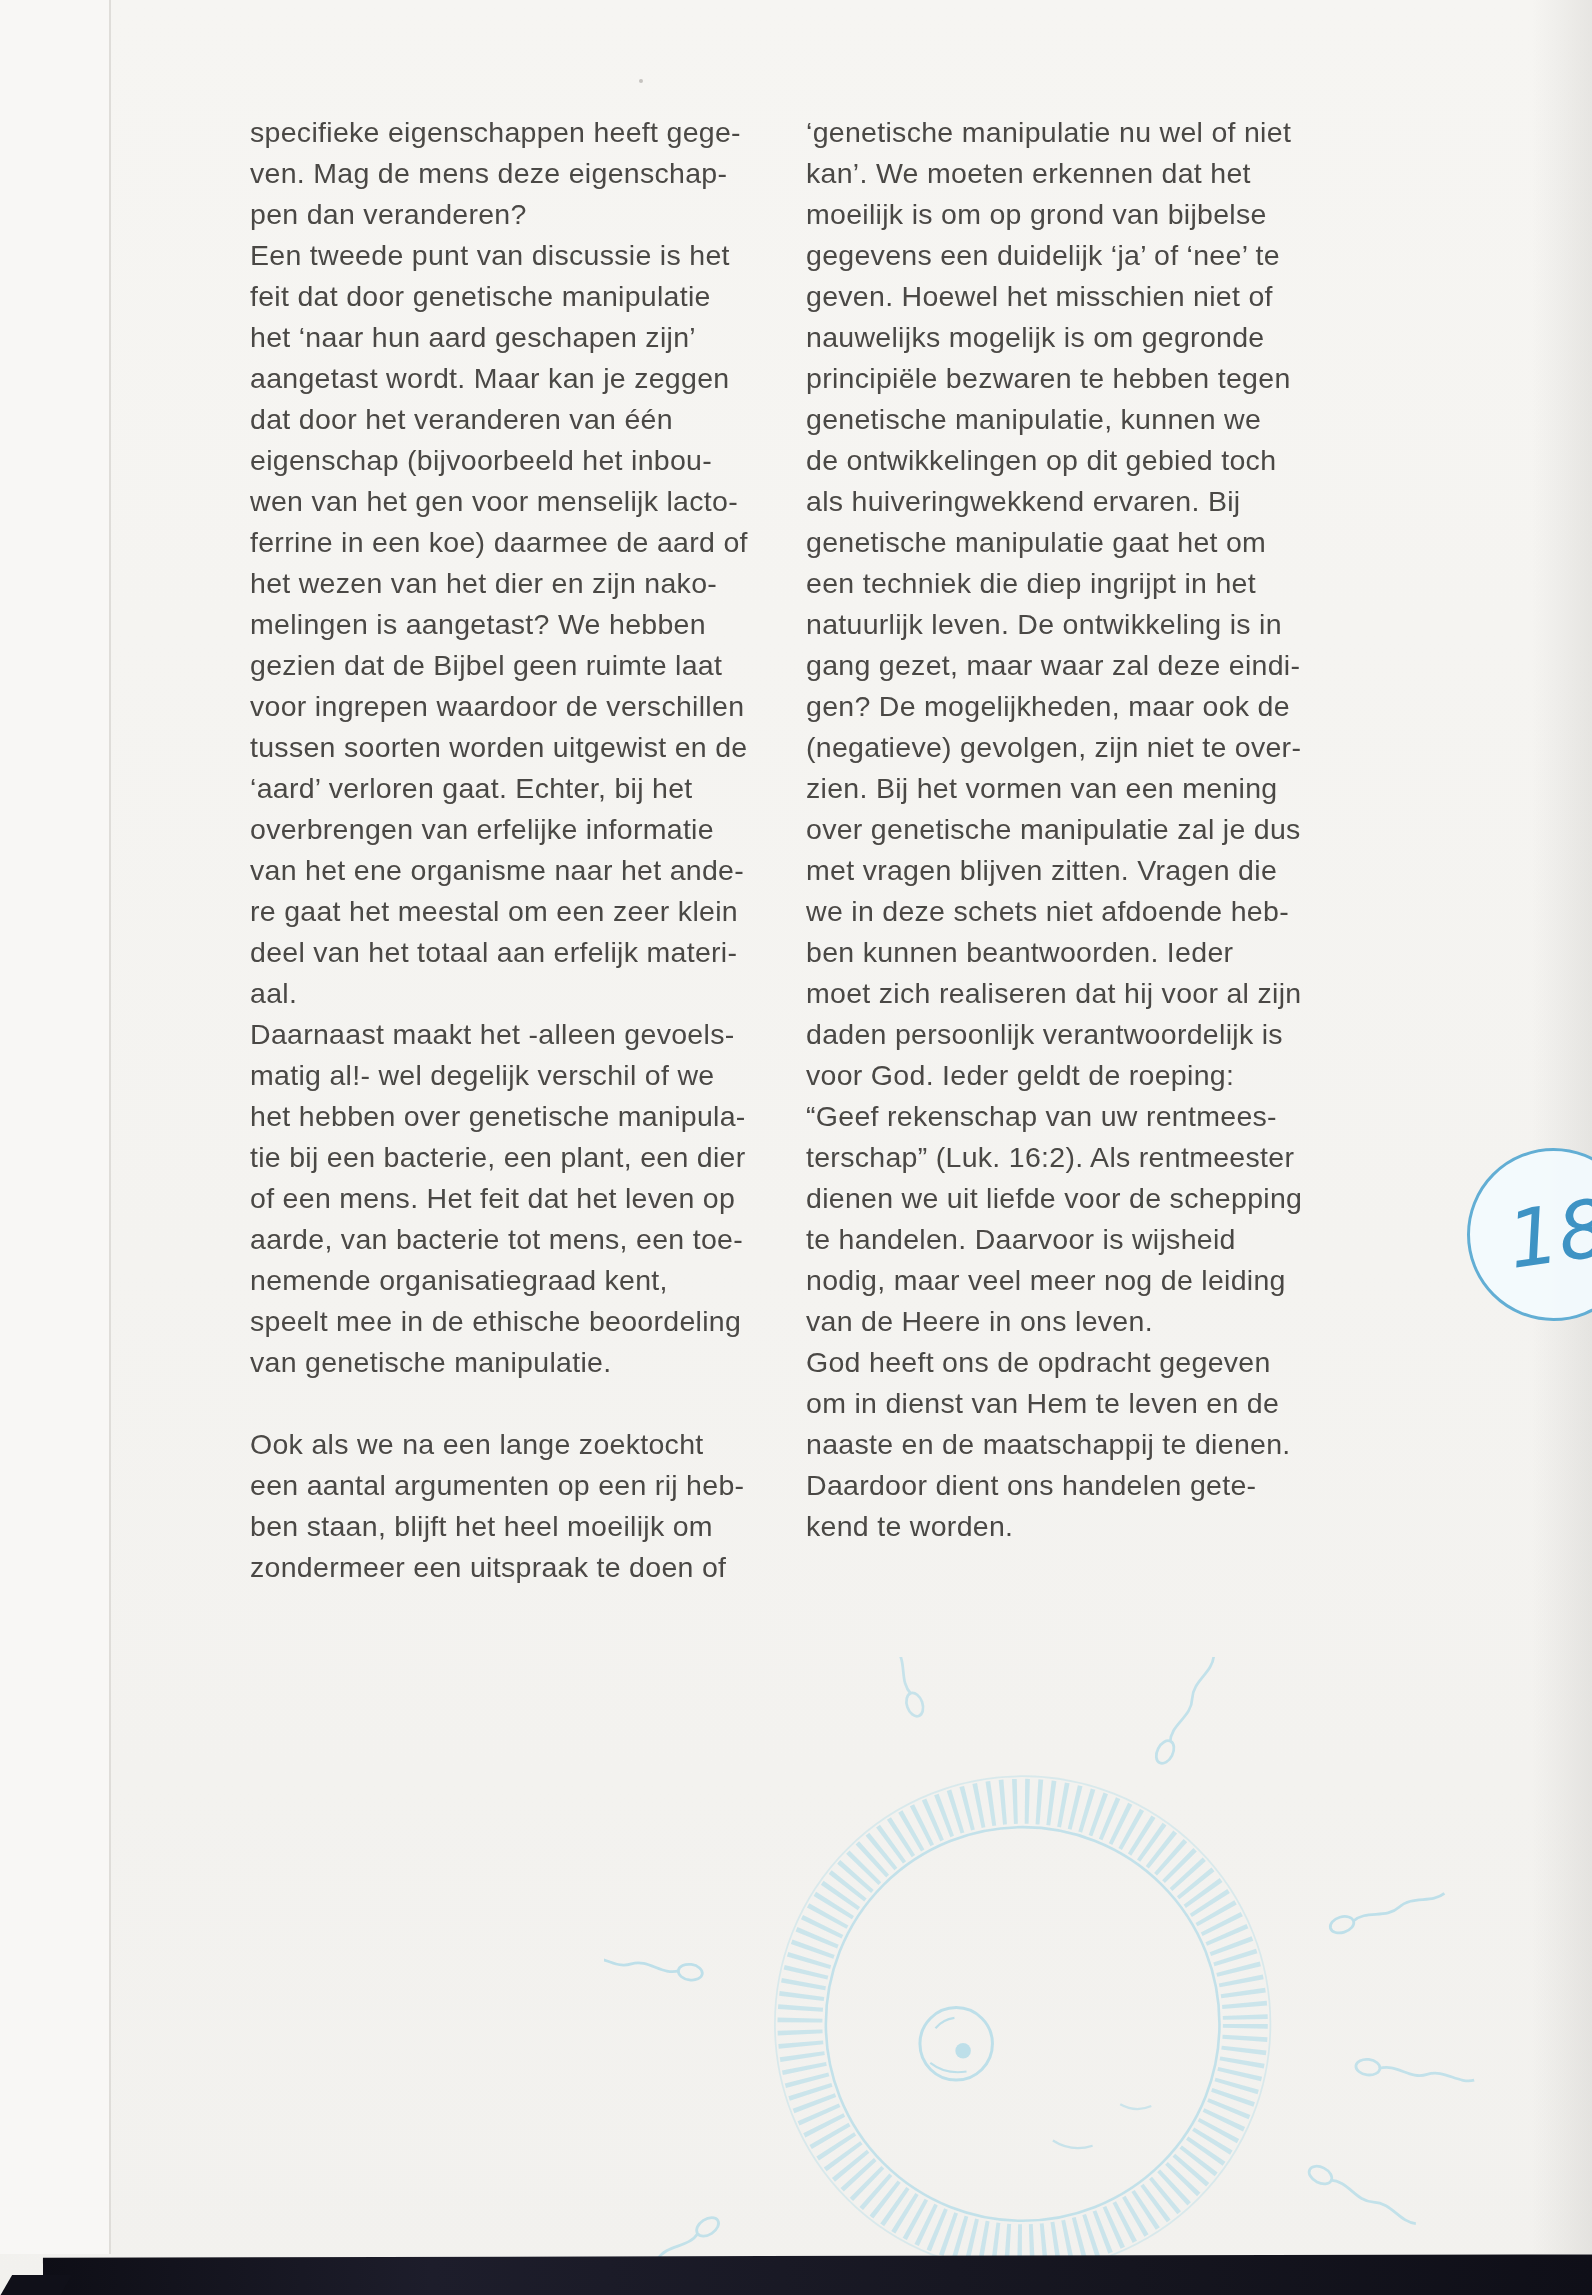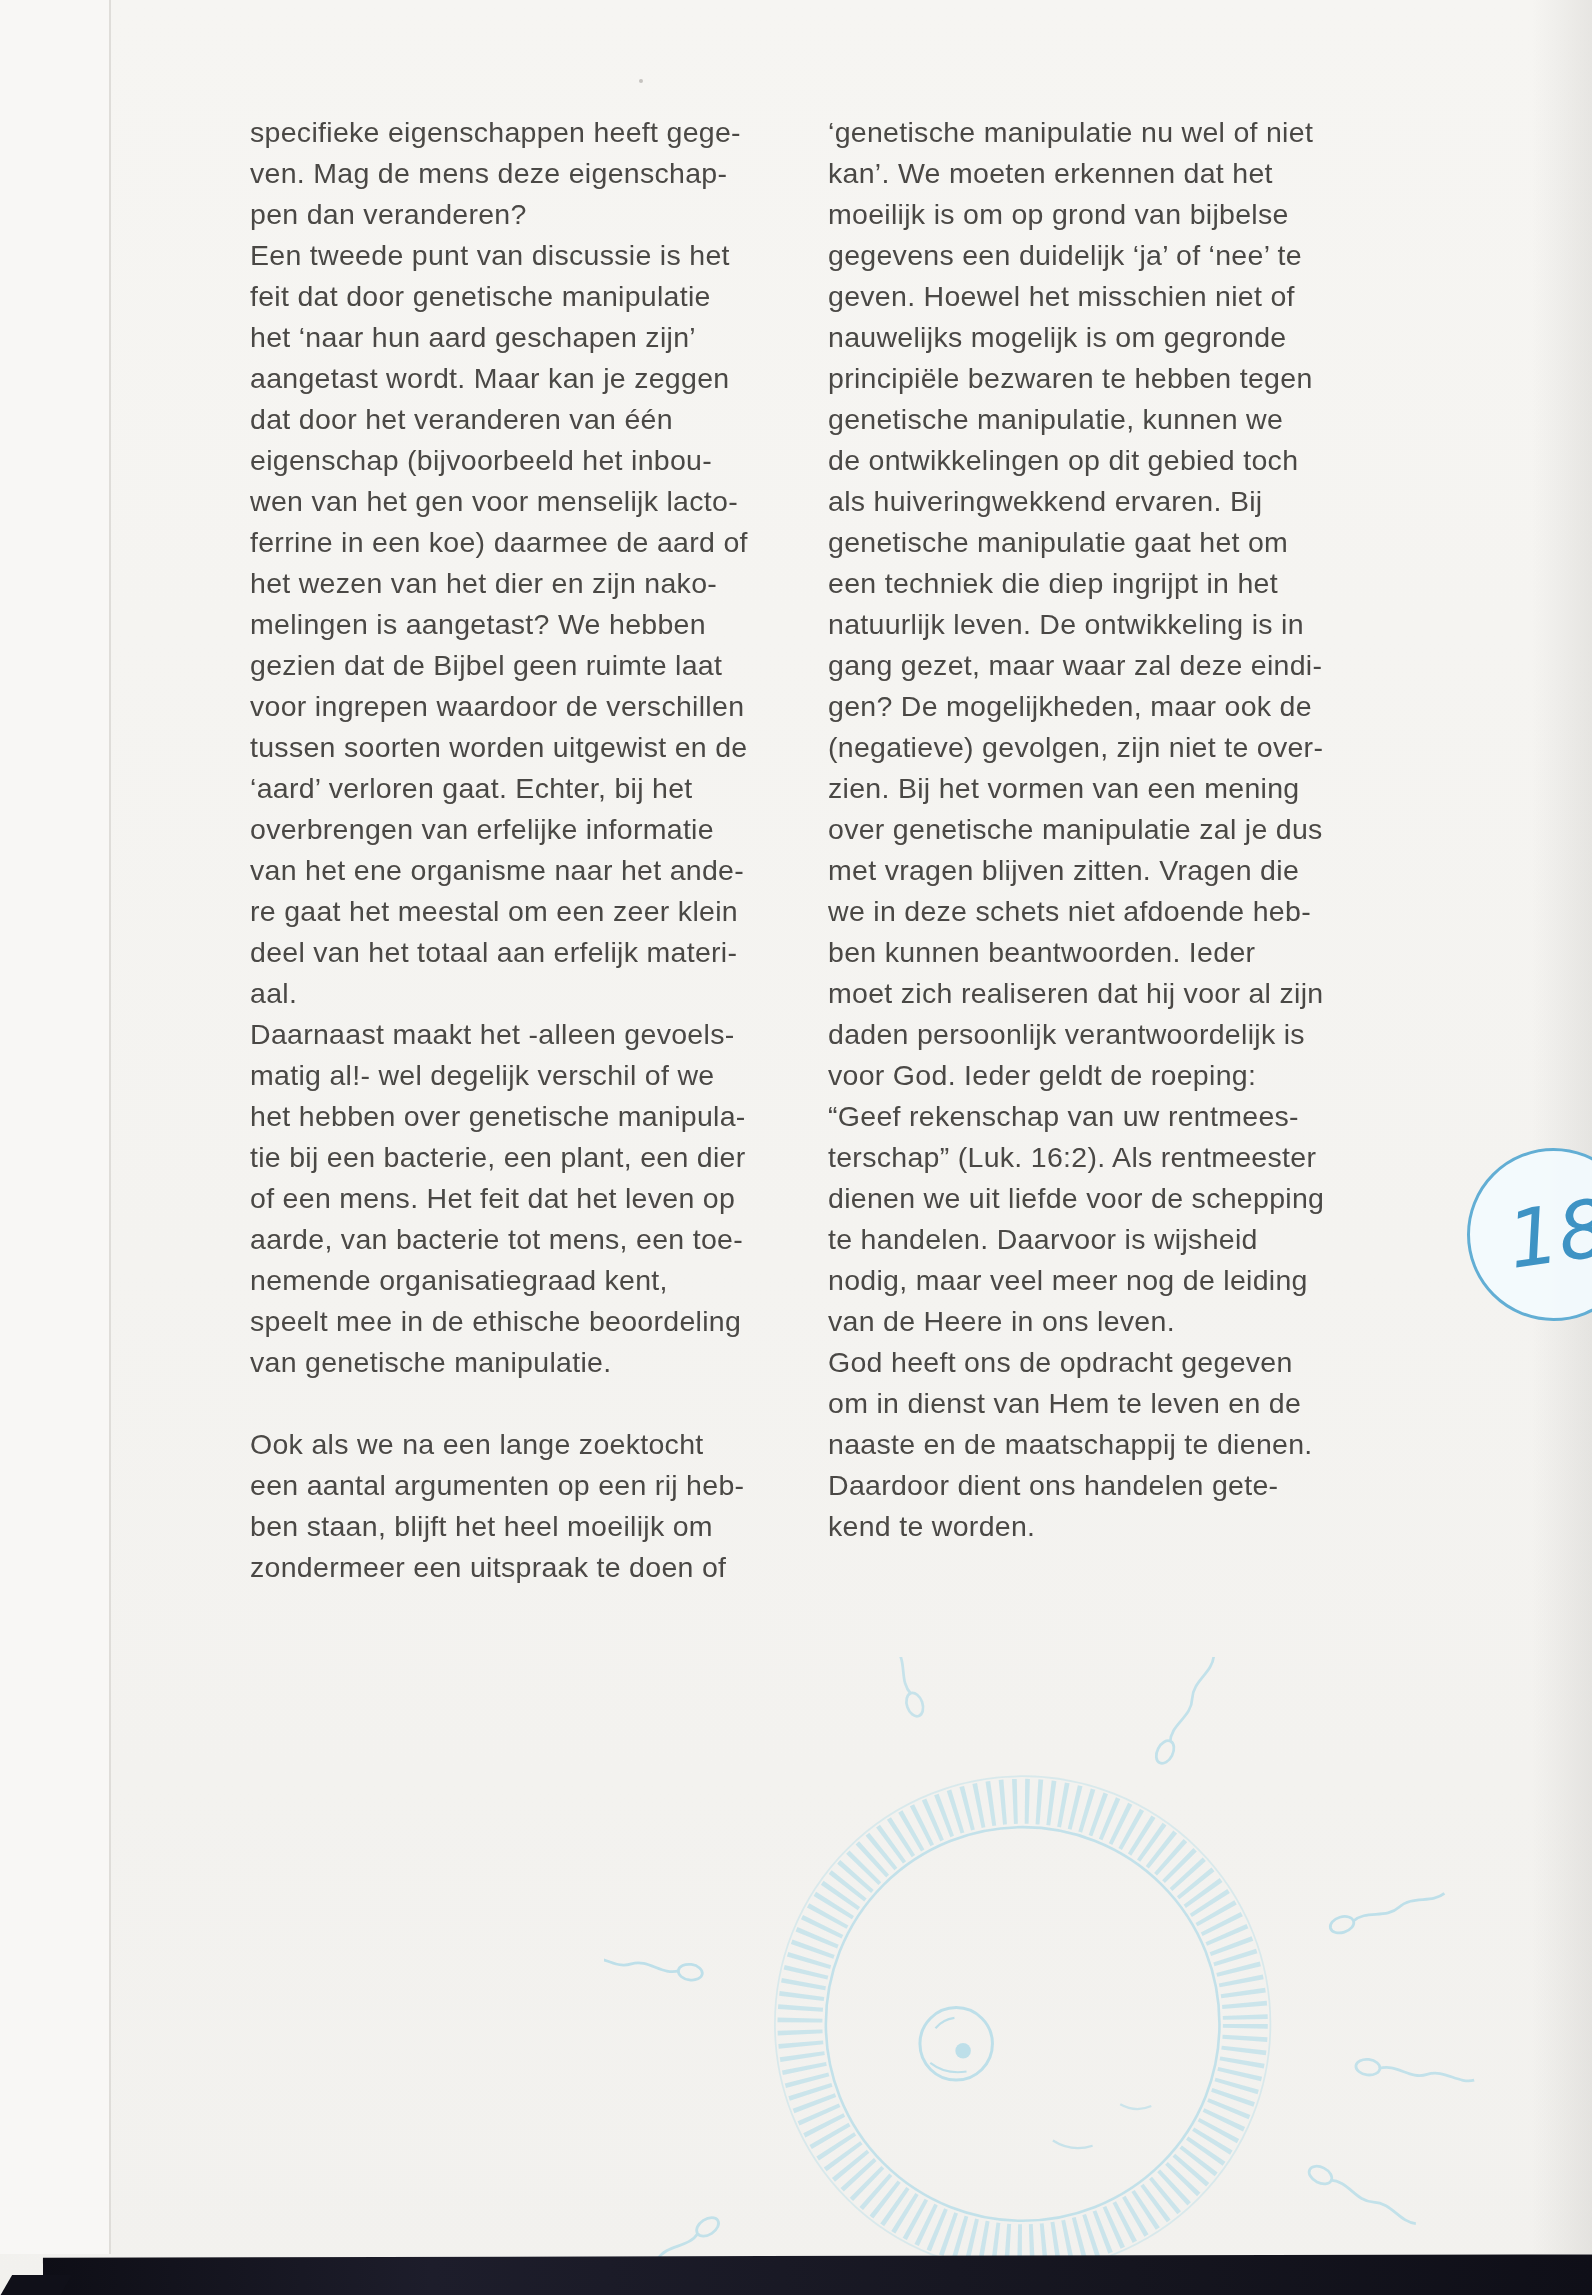--- a/index.html
+++ b/index.html
@@ -46,21 +46,21 @@
     position: absolute;
     top: 112px;
     width: 595px;
     font-size: 28.5px;
     line-height: 41px;
     letter-spacing: 0.3px;
     color: #4a4845;
     white-space: pre-line;
   }
   .column.left  { left: 250px; }
-  .column.right { left: 828px; }
+  .column.right { left: 806px; }
 
   
   .page-badge {
     position: absolute;
     left: 1467px; top: 1148px;
     width: 173px; height: 173px;
     border-radius: 50%;
     border: 3.5px solid #62aed4;
     background: rgba(242,250,253,0.95);
     box-sizing: border-box;

